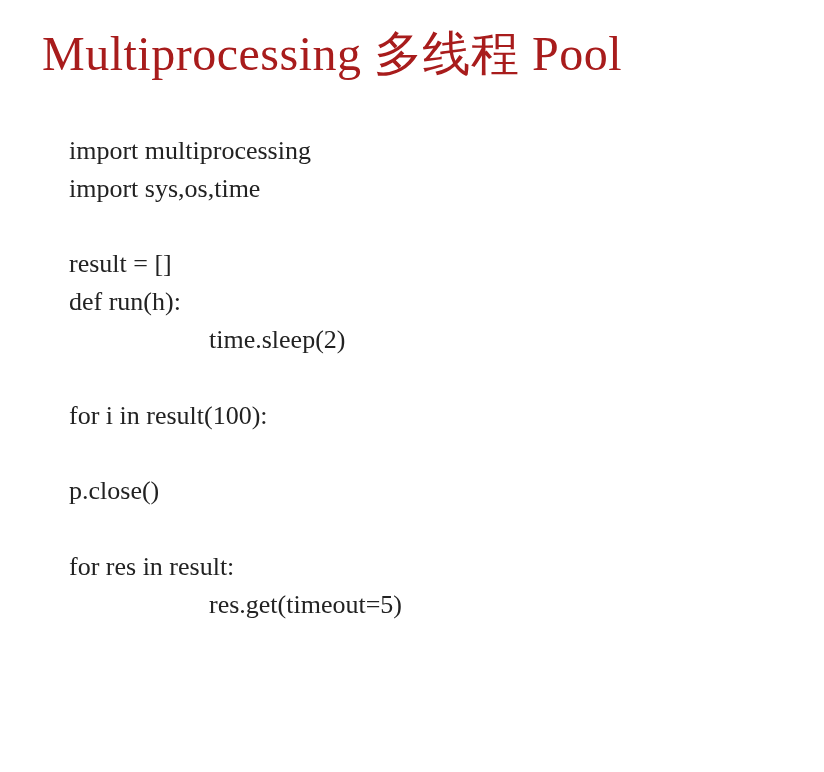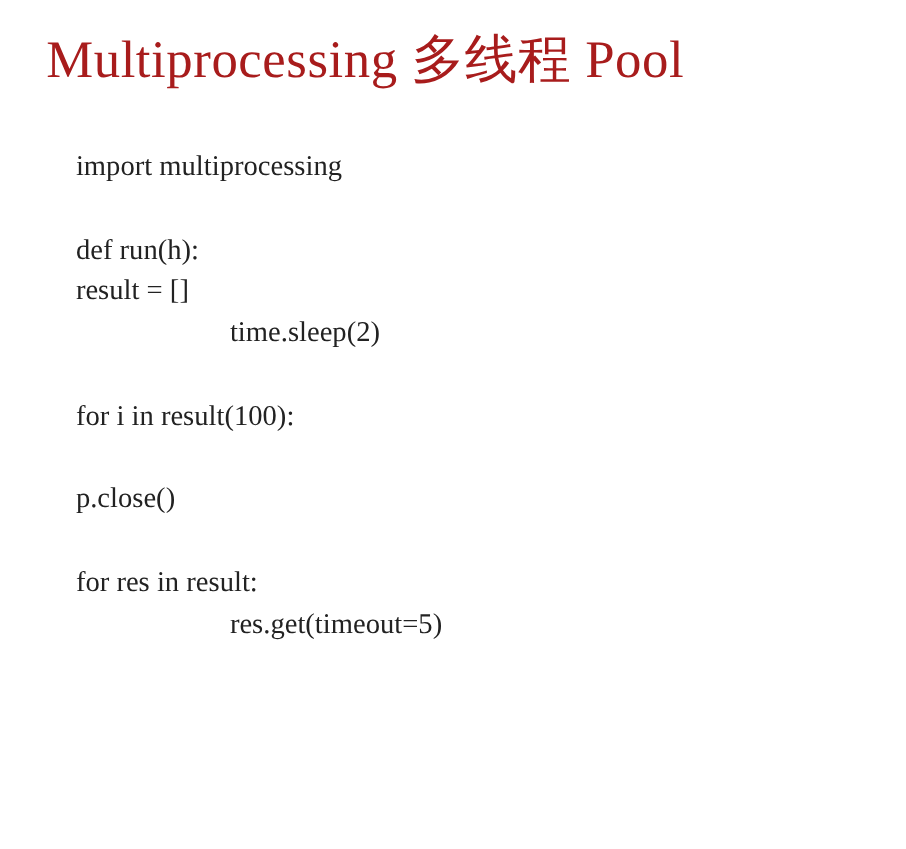--- a/index.html
+++ b/index.html
@@ -39,23 +39,24 @@
       height: 1.3em;
     }
   </style>
 </head>
 <body>
 
 <div class="title">Multiprocessing 多线程 Pool</div>
 
 <div class="code-block">
   <div class="line">import multiprocessing</div>
+  <div class="line">import sys,os,time</div>
   <div class="blank"></div>
+  <div class="line">result = []</div>
   <div class="line">def run(h):</div>
-  <div class="line">result = []</div>
   <div class="line indent1">time.sleep(2)</div>
   <div class="blank"></div>
   <div class="line">for i in result(100):</div>
   <div class="blank"></div>
   <div class="line">p.close()</div>
   <div class="blank"></div>
   <div class="line">for res in result:</div>
   <div class="line indent1">res.get(timeout=5)</div>
 </div>
 

